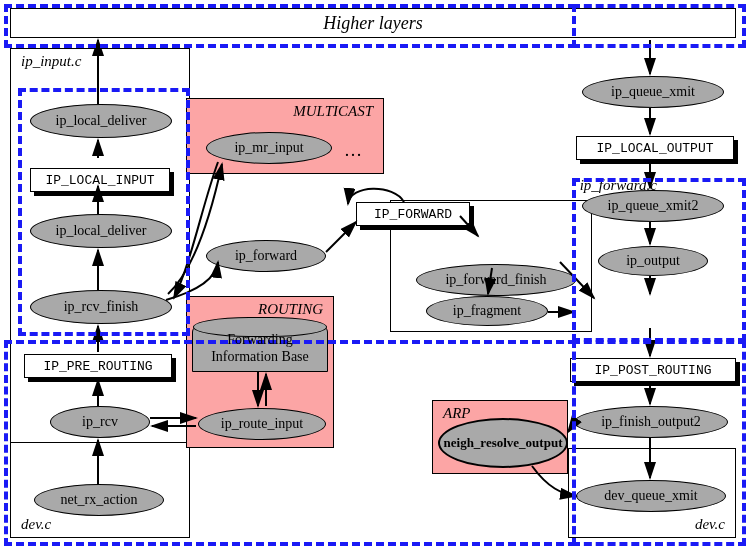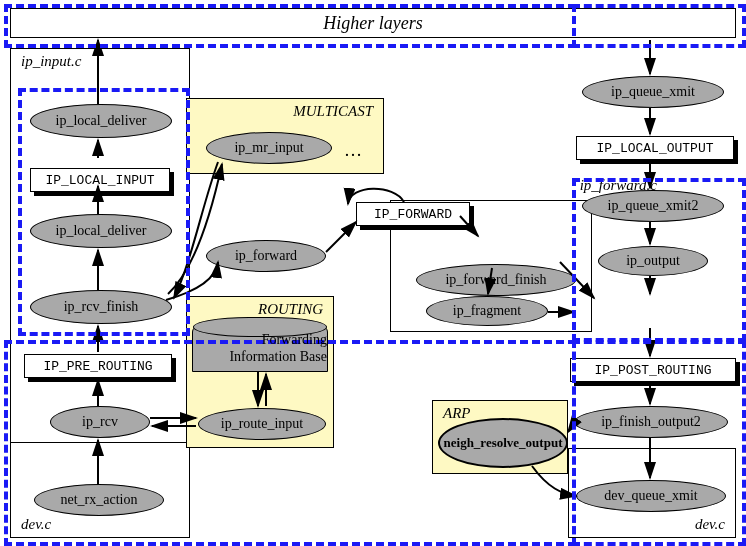--- a/index.html
+++ b/index.html
@@ -1,28 +1,28 @@
 <!DOCTYPE html>
 <html><head>
 <meta charset="utf-8">
 <style>
   html,body{margin:0;padding:0;font-family:"Times New Roman",serif;}
   .canvas{position:relative;width:746px;height:546px;background:#fff;margin:0;}
   
   .box{position:absolute;border:1px solid #000;background:#fff;text-decoration:underline;}
-  .box.shade{background:#fef9c3;}
+  .box.shade{background:#fca5a5;}
   .box .label{position:absolute;font-style:italic;font-size:15px;}
   .topright{top:4px;right:10px;}
   .topleft{top:4px;left:10px;}
   .bottomright{bottom:4px;right:10px;}
   .bottomleft{bottom:4px;left:10px;}
   .header{position:absolute;border:1px solid #000;text-align:center;font-style:italic;font-size:18px;line-height:28px;}
   .ell{position:absolute;border:1px solid #000;background:#a9a9a9;border-radius:50%;display:flex;align-items:center;justify-content:center;font-size:14px;text-align:center;}
   .hook{position:absolute;border:1px solid #000;background:#fff;box-shadow:4px 4px 0 #000;font-size:13px;display:flex;align-items:center;justify-content:center;text-align:center;padding:0 4px;font-family:Liberation Mono, monospace;}
-  .fib{position:absolute;background:#a9a9a9;border:1px solid #000;border-radius:6px 6px 0 0;font-size:14px;text-align:right;display:flex;align-items:center;justify-content:center;line-height:1.2;}
+  .fib{position:absolute;background:#a9a9a9;border:1px solid #000;border-radius:6px 6px 0 0;font-size:14px;text-align:center;display:flex;align-items:center;justify-content:center;line-height:1.2;}
   .fib:before{content:"";position:absolute;top:-10px;left:0;right:0;height:18px;border:1px solid #000;border-radius:50%/60%;background:#a9a9a9;}
   .fib span{position:relative;z-index:1;}
   .bold{font-weight:bold;}
   .dots{position:absolute;font-size:18px;}
   svg.arrows{position:absolute;top:0;left:0;pointer-events:none;}
   marker path{fill:#000;}
   .dashbox{position:absolute;border:4px dashed #1a1af5;pointer-events:none;}
 </style>
 </head>
 <body>

